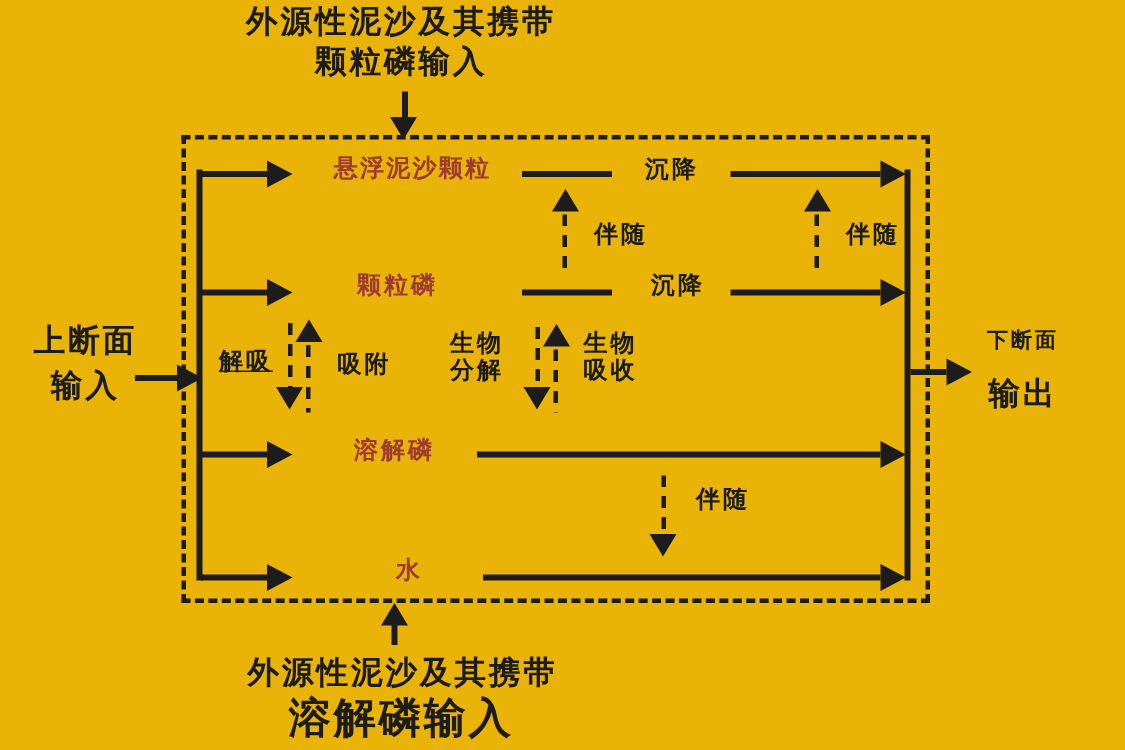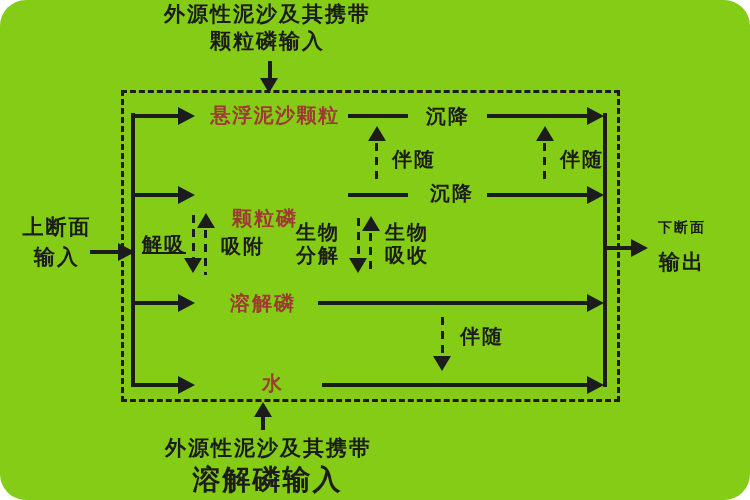--- a/index.html
+++ b/index.html
@@ -1,18 +1,18 @@
 <!DOCTYPE html>
 <html><head>
 <meta charset="utf-8">
 <style>
   html,body { margin:0; padding:0; }
   body { background:#ffffff; font-family:"Liberation Serif", serif; }
-  #canvas { position:relative; width:750px; height:500px; background:#84cc16; overflow:hidden;border-radius:26px; }
-  .t { position:absolute; font-weight:bold; color:#1c1c1c; font-size:20px; letter-spacing:2px;
+  #canvas { position:relative; width:750px; height:500px; background:#eab308; overflow:hidden; }
+  .t { position:absolute; font-weight:bold; color:#1c1c1c; font-size:16px; letter-spacing:2px;
        text-align:center; white-space:nowrap; line-height:1.2; }
   .t2 { line-height:1.15; }
   .red { color:#9d3a31; }
   .hl { position:absolute; height:4px; background:#1c1c1c; }
   .vl { position:absolute; width:4px; background:#1c1c1c; }
   .vd { position:absolute; width:3px; background:repeating-linear-gradient(180deg,#1c1c1c 0 8px,transparent 8px 14px); }
   .ar { position:absolute; width:0; height:0; border-top:9px solid transparent; border-bottom:9px solid transparent; border-left:17px solid #1c1c1c; }
   .au { position:absolute; width:0; height:0; border-left:9px solid transparent; border-right:9px solid transparent; border-bottom:15px solid #1c1c1c; }
   .ad { position:absolute; width:0; height:0; border-left:9px solid transparent; border-right:9px solid transparent; border-top:15px solid #1c1c1c; }
   .box { position:absolute; border:3px dashed #1c1c1c; box-sizing:border-box; }
@@ -54,21 +54,21 @@
   <div class="au" style="left:368px; top:126px;"></div>
   <div class="vd" style="left:375px; top:143px; height:40px;"></div>
   <div class="t" style="left:388px; top:147px; width:52px;">伴随</div>
 
   <div class="au" style="left:536px; top:126px;"></div>
   <div class="vd" style="left:543px; top:143px; height:40px;"></div>
   <div class="t" style="left:556px; top:147px; width:52px;">伴随</div>
 
   <div class="hl" style="left:134px; top:193px; width:44px;"></div>
   <div class="ar" style="left:178px; top:186px;"></div>
-  <div class="t red" style="left:225px; top:181px; width:80px;margin-top:25px;">颗粒磷</div>
+  <div class="t red" style="left:225px; top:181px; width:80px;">颗粒磷</div>
   <div class="hl" style="left:348px; top:193px; width:60px;"></div>
   <div class="t" style="left:424px; top:181px; width:56px;">沉降</div>
   <div class="hl" style="left:487px; top:193px; width:100px;"></div>
   <div class="ar" style="left:587px; top:186px;"></div>
 
   <div class="t" style="left:138px; top:232px; width:52px;text-decoration:underline;">解吸</div>
   <div class="vd" style="left:192px; top:215px; height:45px;"></div>
   <div class="ad" style="left:184px; top:258px;"></div>
   <div class="au" style="left:197px; top:213px;"></div>
   <div class="vd" style="left:204px; top:230px; height:45px;"></div>

